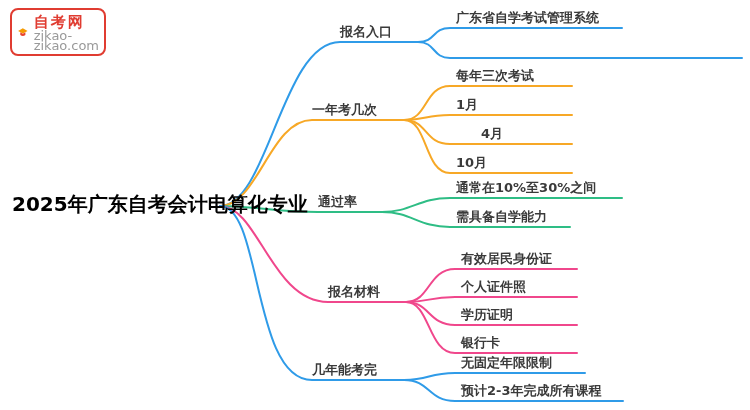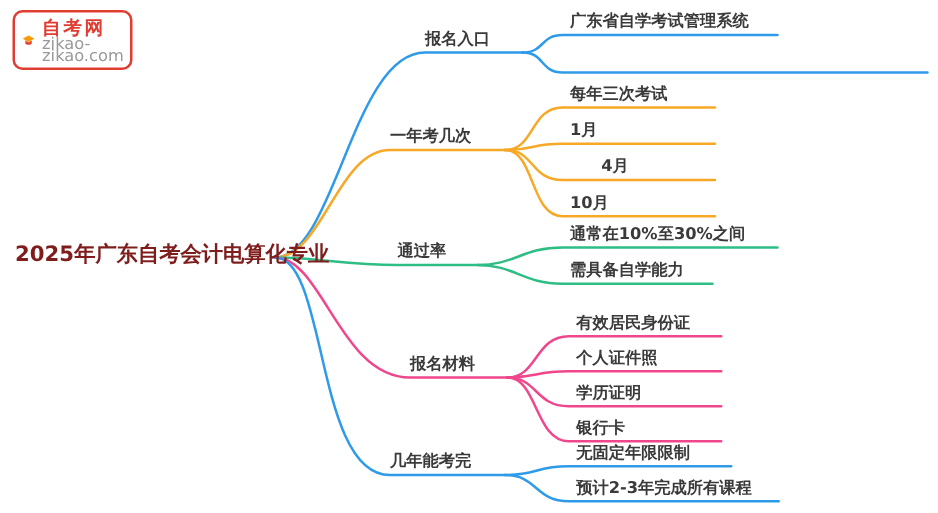--- a/index.html
+++ b/index.html
@@ -8,21 +8,21 @@
     background:#ffffff;
     font-family:"DejaVu Sans","Liberation Sans",sans-serif;
   }
   .stage{position:absolute;inset:0;}
   svg.links{position:absolute;left:0;top:0;z-index:1;}
   svg.links path{fill:none;stroke-width:2;stroke-linecap:round;}
   .node{
     position:absolute;z-index:2;height:18px;line-height:18px;
     font-size:13px;color:#3a3a3a;white-space:nowrap;font-weight:bold;
   }
-  .node.root{font-size:17px;color:#7f1d1d;}
+  .node.root{font-size:20px;color:#000000;}
   .node.branch{text-align:left;}
   .logo{
     position:absolute;left:10px;top:8px;z-index:3;
     width:96px;height:48px;background:#fff;
     border:2px solid #e03c31;border-radius:8px;
     display:flex;align-items:center;gap:5px;padding:2px 5px;box-sizing:border-box;
   }
   .logo-text{display:flex;flex-direction:column;justify-content:center;}
   .logo-name{color:#e03c31;font-size:15px;font-weight:bold;letter-spacing:2px;line-height:18px;}
   .logo-url{color:#999;font-size:13px;line-height:10px;}

